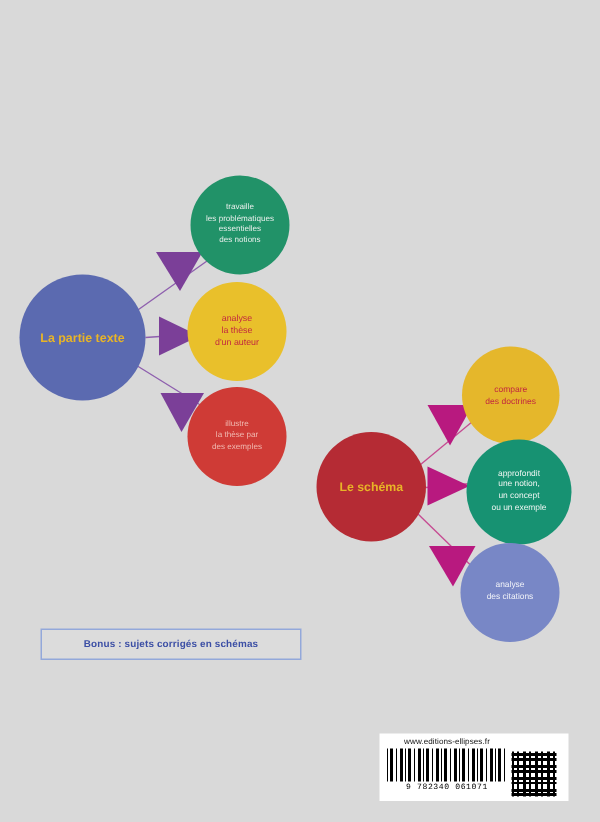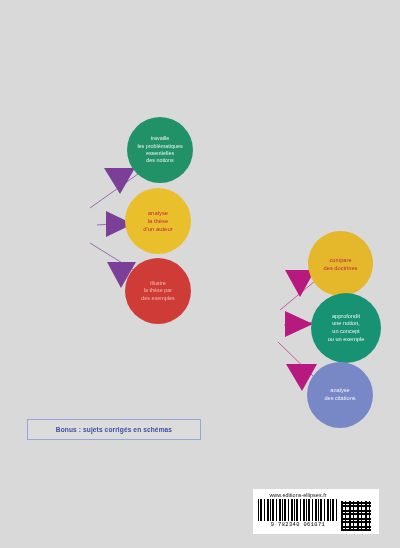--- a/index.html
+++ b/index.html
@@ -241,20 +241,23 @@
 
     <line x1="280" y1="310" x2="315" y2="281" stroke="#c64b92" stroke-width="0.9"></line>
     <line x1="284" y1="325" x2="318" y2="322" stroke="#c64b92" stroke-width="0.9"></line>
     <line x1="278" y1="342" x2="315" y2="378" stroke="#c64b92" stroke-width="0.9"></line>
 
     <polygon points="285,270 315,270 300,297" fill="#b8197f"></polygon>
     <polygon points="285,311 313,324 285,337" fill="#b8197f"></polygon>
     <polygon points="286,364 317,364 302,391" fill="#b8197f"></polygon>
   </svg>
 
+  <div class="node" id="n-partie-texte">
+    <div class="lines">La partie texte</div>
+  </div>
 
   <div class="node" id="n-travaille">
     <div class="lines">
       <div>travaille</div>
       <div>les problématiques</div>
       <div>essentielles</div>
       <div>des notions</div>
     </div>
   </div>
 
@@ -267,20 +270,23 @@
   </div>
 
   <div class="node" id="n-illustre">
     <div class="lines">
       <div>illustre</div>
       <div>la thèse par</div>
       <div>des exemples</div>
     </div>
   </div>
 
+  <div class="node" id="n-schema">
+    <div class="lines">Le schéma</div>
+  </div>
 
   <div class="node" id="n-compare">
     <div class="lines">
       <div>compare</div>
       <div>des doctrines</div>
     </div>
   </div>
 
   <div class="node" id="n-approfondit">
     <div class="lines">

